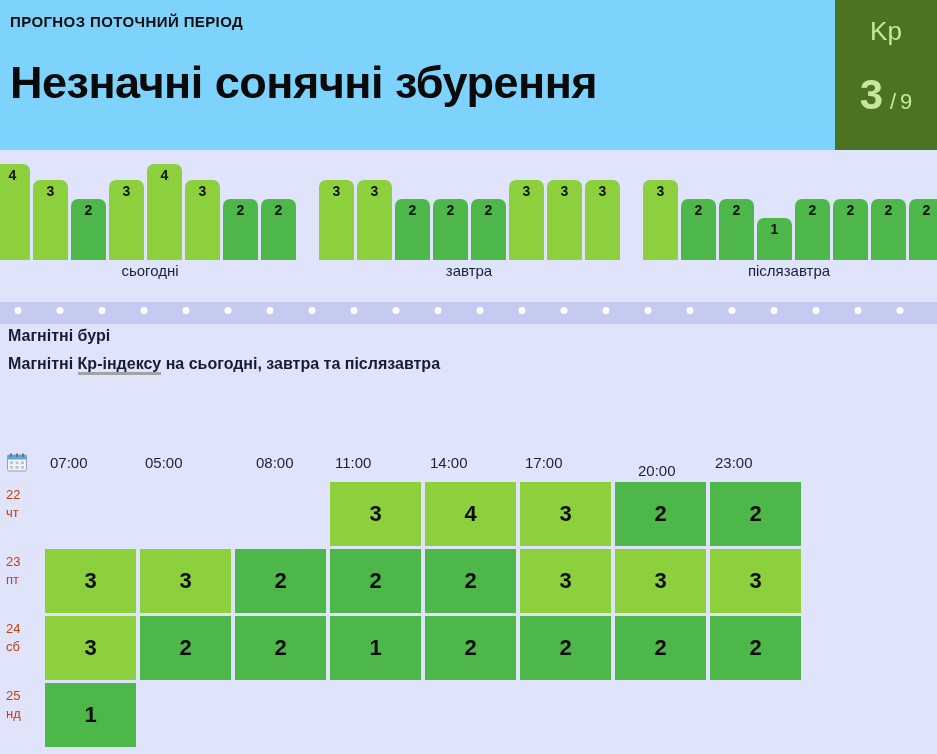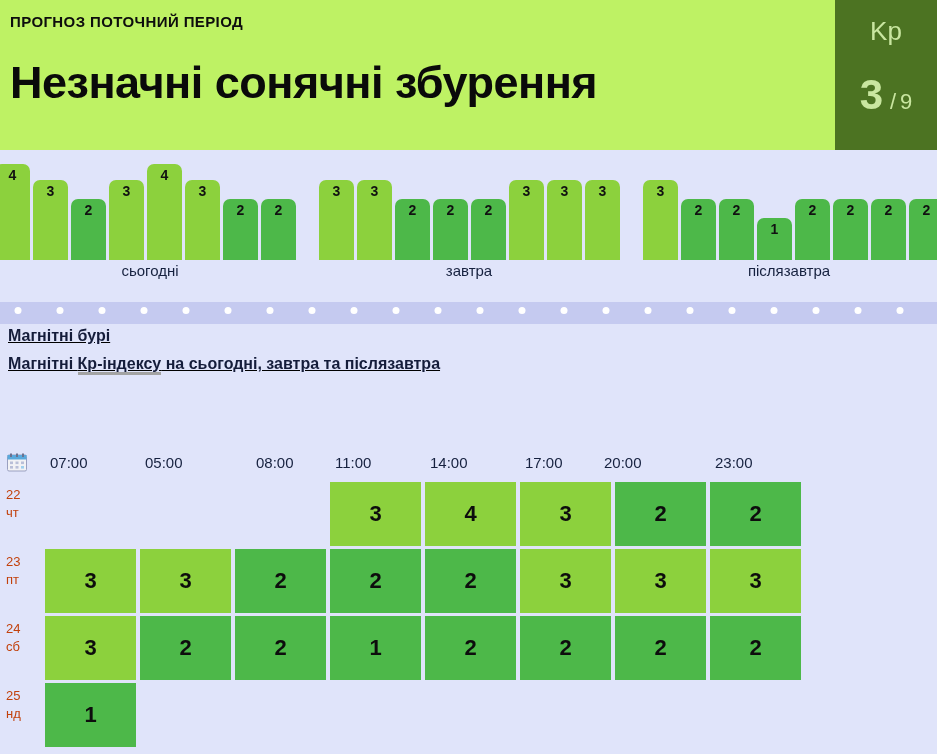--- a/index.html
+++ b/index.html
@@ -8,21 +8,21 @@
     background:#e0e4fa;
     font-family:"Liberation Sans", sans-serif;
     overflow:hidden;
     position:relative;
   }
 
   
   .header{
     position:relative;
     height:150px;
-    background:#bef264;
+    background:#7dd3fc;
     display:flex;
   }
   .header-main{
     flex:1;
     padding:14px 0 0 10px;
     box-sizing:border-box;
     display:flex;
     flex-direction:column;
   }
   .kicker{
@@ -127,21 +127,20 @@
     top:5px;
     width:7px;height:7px;
     background:#fff;
     border-radius:50%;
     transform:translateX(-50%);
   }
 
   
   .info{
     padding:28px 0 0 8px;
-    text-decoration:underline;
   }
   .info h2{
     margin:0;
     font-size:16px;
     font-weight:bold;
     color:#141c3a;
     line-height:1.5;
   }
   .info h3{
     margin:4px 0 0 0;
@@ -353,21 +352,21 @@
         <rect x="9.5" y="14" width="3" height="2.6" fill="#b9bfd8"></rect>
         <rect x="15" y="14" width="3" height="2.6" fill="#9fd0ef"></rect>
       </svg>
     </span>
   <span class="th" style="left: 50px;">07:00</span>
       <span class="th" style="left: 145px;">05:00</span>
       <span class="th" style="left: 256px;">08:00</span>
       <span class="th" style="left: 335px;">11:00</span>
       <span class="th" style="left: 430px;">14:00</span>
       <span class="th" style="left: 525px;">17:00</span>
-      <span class="th" style="left: 604px;">20:00</span>
+      <span class="th" style="left: 638px; margin-top: 8px;">20:00</span>
       <span class="th" style="left: 715px;">23:00</span>
     </div>
   <div class="tbody" id="tbody">
       <div class="trow">
         <div class="rowlabel">
           <b>22</b>
           <b>чт</b>
         </div>
         <div class="cell empty" style="left: 45px;"></div>
         <div class="cell empty" style="left: 140px;"></div>

